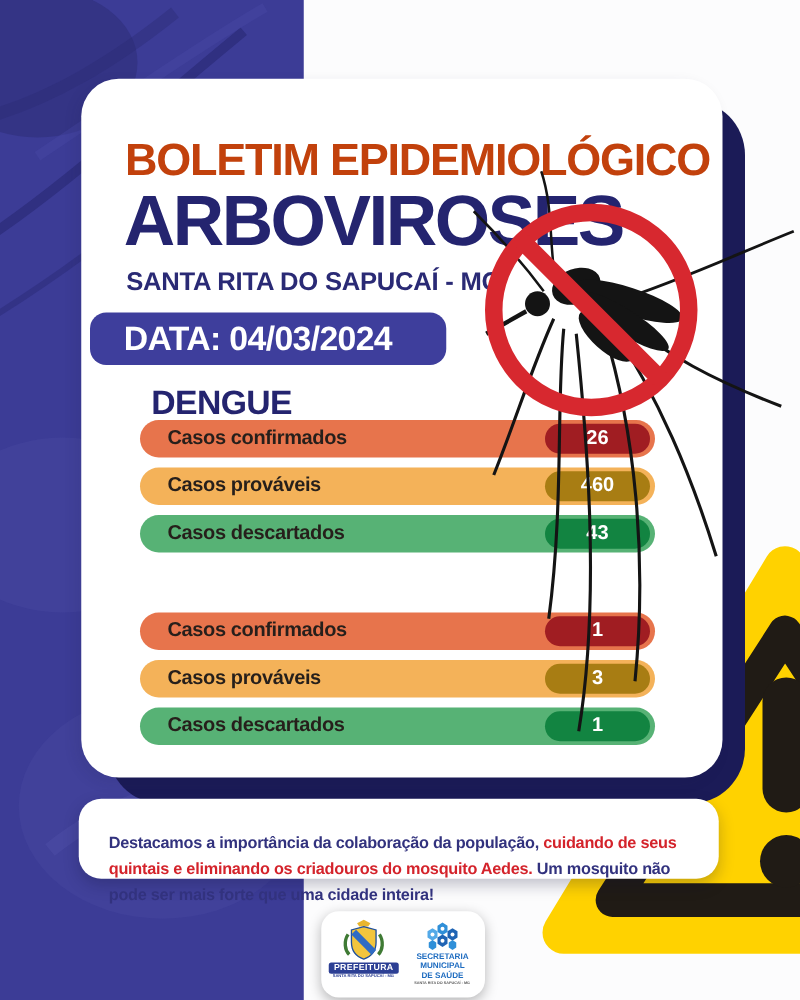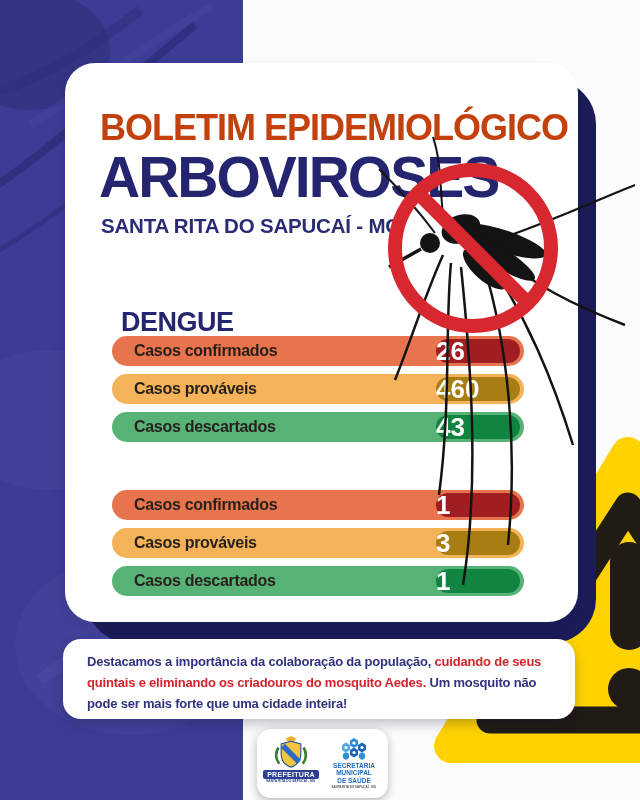--- a/index.html
+++ b/index.html
@@ -17,28 +17,28 @@
         box-shadow:-4px 4px 10px rgba(25,25,70,.10);}
   .t1{position:absolute;left:35px;top:44px;font-size:36px;font-weight:bold;color:#c2410c;letter-spacing:-1px;white-space:nowrap;}
   .t2{position:absolute;left:34px;top:81px;font-size:57px;font-weight:bold;color:#24246f;letter-spacing:-2px;white-space:nowrap;}
   .sub{position:absolute;left:36px;top:151px;font-size:20.5px;font-weight:bold;color:#2a2a75;letter-spacing:-0.2px;white-space:nowrap;}
   .date{position:absolute;left:7px;top:187px;width:285px;height:42px;background:#3e3e9c;border-radius:13px;
         color:#ffffff;font-size:27px;font-weight:bold;line-height:42px;padding-left:27px;box-sizing:border-box;letter-spacing:-0.5px;}
   .sec-h{position:absolute;left:56px;font-size:27px;font-weight:bold;color:#24246f;letter-spacing:-0.5px;}
   .bar{position:absolute;left:47px;width:412px;height:30px;border-radius:15px;}
   .bar .bl{display:block;line-height:30px;padding-left:22px;font-size:16px;font-weight:bold;color:#261f1b;letter-spacing:-0.3px;}
   .pill{position:absolute;right:4px;top:3px;width:84px;height:24px;border-radius:12px;color:#fff;
-        font-size:26px;font-weight:bold;line-height:24px;}
+        font-size:16px;font-weight:bold;text-align:center;line-height:24px;}
   .bar-orange{background:#e7744c;} .pill-red{background:#a01d22;}
   .bar-amber{background:#f4b259;}  .pill-gold{background:#a87d13;}
   .bar-green{background:#57b275;}  .pill-dgreen{background:#128441;}
   .mosq{position:absolute;left:308px;top:82px;width:200px;height:200px;overflow:visible;pointer-events:none;}
   
-  .msg{position:absolute;left:63px;top:639px;width:512px;height:80px;background:#fff;border-radius:18px;
-       box-sizing:border-box;padding:12px 24px 0;font-size:13px;font-weight:bold;line-height:1.62;
+  .msg{position:absolute;left:63px;top:639px;width:512px;height:64px;background:#fff;border-radius:18px;
+       box-sizing:border-box;padding:24px 24px 0;font-size:13px;font-weight:bold;line-height:1.62;
        letter-spacing:-0.2px;color:#32327e;box-shadow:0 5px 12px rgba(15,15,50,.25);}
   .msg .hl{color:#d4232b;}
   
   .logo-card{position:absolute;left:257px;top:729px;width:131px;height:69px;background:#fff;border-radius:14px;
        box-shadow:0 3px 10px rgba(0,0,0,.28);display:flex;align-items:flex-start;justify-content:center;gap:7px;padding-top:6px;box-sizing:border-box;}
   .logo-col{width:56px;display:flex;flex-direction:column;align-items:center;}
   .pref-banner{background:#2c3f94;color:#fff;font-size:7px;font-weight:bold;letter-spacing:.3px;
        padding:1px 4px;border-radius:2px;margin-top:1px;white-space:nowrap;}
   .pref-sub{font-size:6px;transform:scale(.55);transform-origin:center top;color:#2c3f94;font-weight:bold;white-space:nowrap;margin-top:0;}
   .saude-l{font-size:6.5px;font-weight:bold;color:#1e6cc0;line-height:1.12;white-space:nowrap;}
@@ -68,20 +68,21 @@
     <rect x="182" y="112" width="38" height="108" rx="19" fill="#201b15"></rect>
     <circle cx="201" cy="259" r="21" fill="#201b15"></circle>
   </svg>
 
   <div class="navy-shadow"></div>
 
   <div class="card">
     <div class="t1">BOLETIM EPIDEMIOLÓGICO</div>
     <div class="t2">ARBOVIROSES</div>
     <div class="sub">SANTA RITA DO SAPUCAÍ - MG</div>
+    <div class="date">DATA: 04/03/2024</div>
 
     <div class="sec-h" style="top:244px">DENGUE</div>
     <div class="bar bar-orange" style="top:273px">
       <span class="bl">Casos confirmados</span>
       <span class="pill pill-red">26</span>
     </div>
     <div class="bar bar-amber" style="top:311px">
       <span class="bl">Casos prováveis</span>
       <span class="pill pill-gold">460</span>
     </div>

